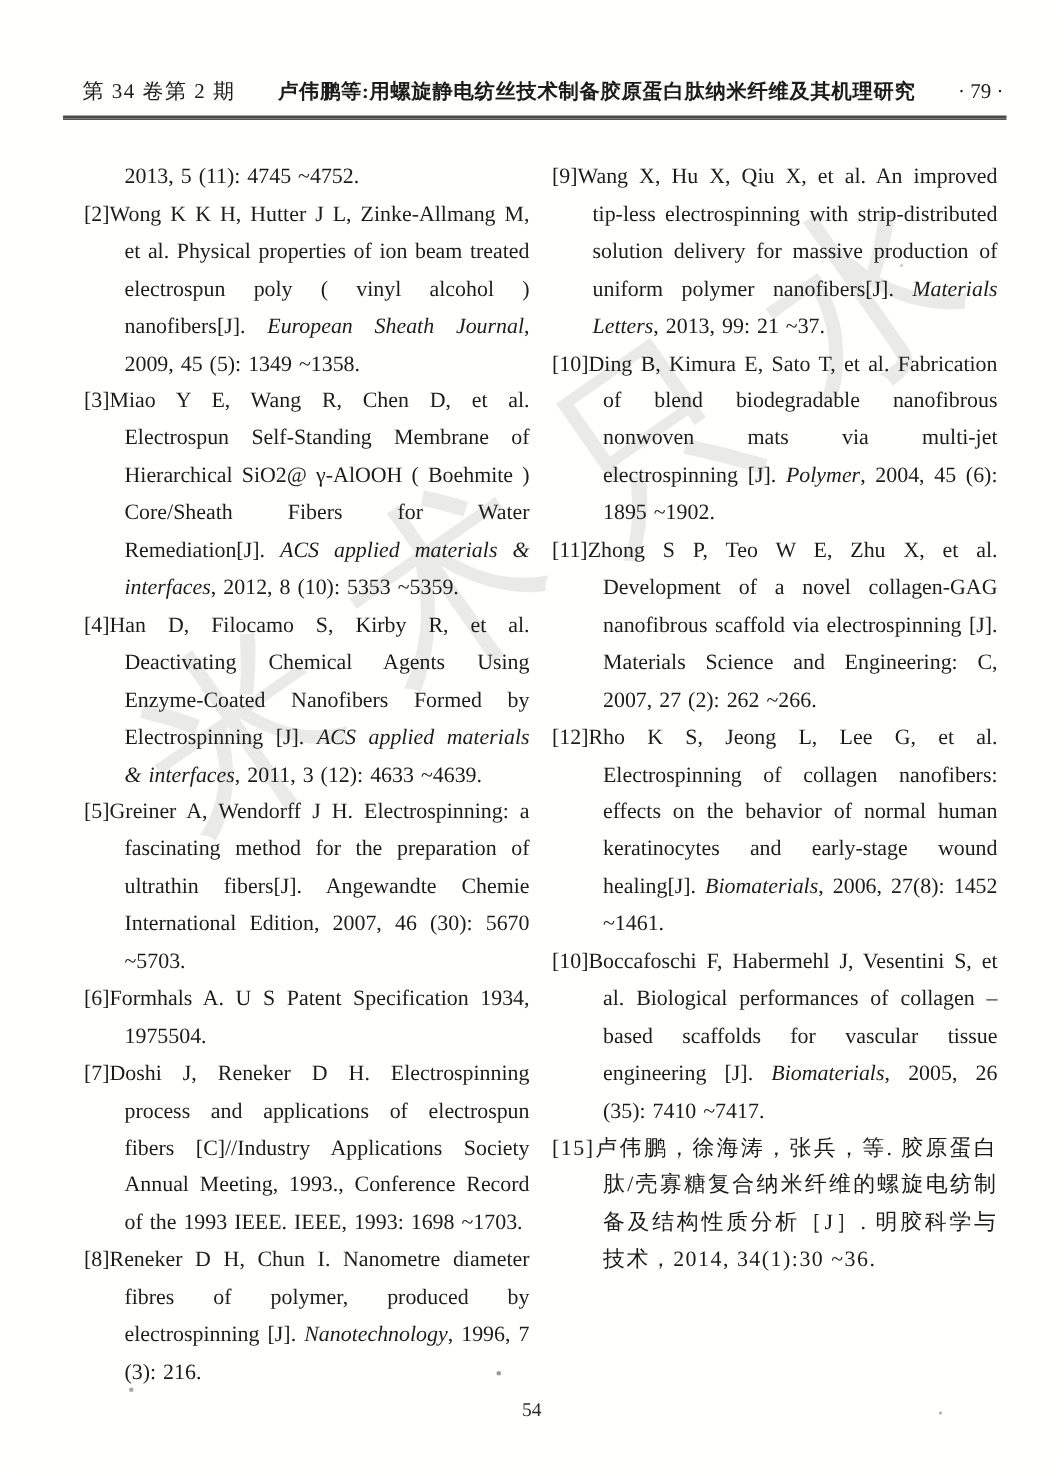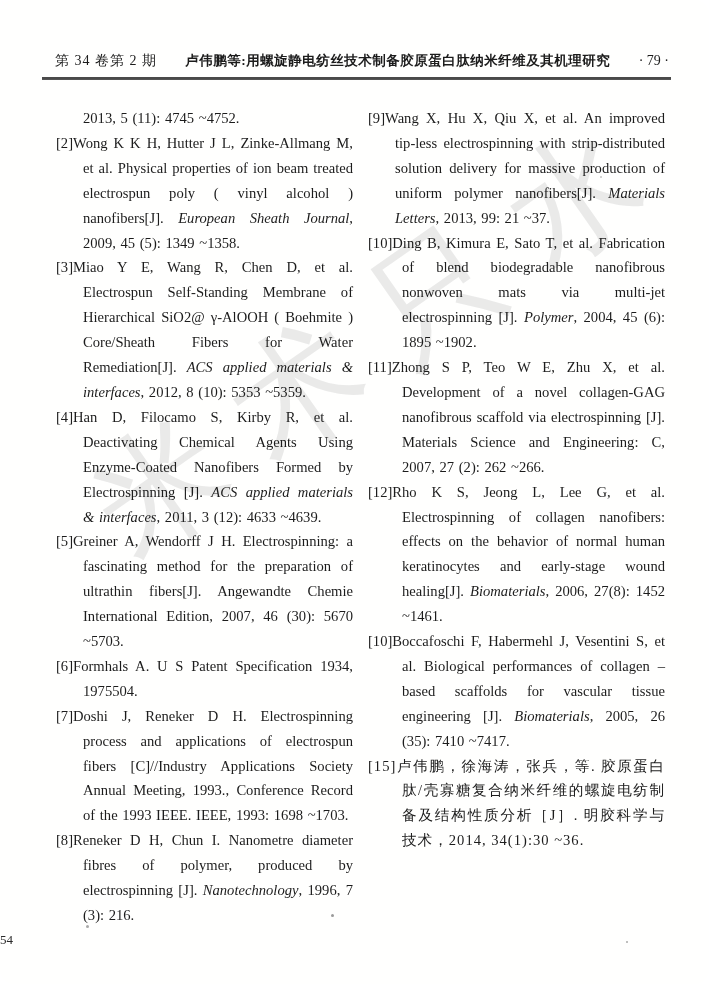--- a/index.html
+++ b/index.html
@@ -97,20 +97,21 @@
     letter-spacing: 1px;
     word-spacing: normal;
   }
 
   
   .footer {
     position: absolute;
     bottom: 36px;
     left: 0;
     width: 100%;
+    text-align: center;
     font-size: 13px;
     color: #2a2a2a;
     z-index: 1;
   }
 
   
   .speck {
     position: absolute;
     background: #6f6f6f;
     border-radius: 50%;

